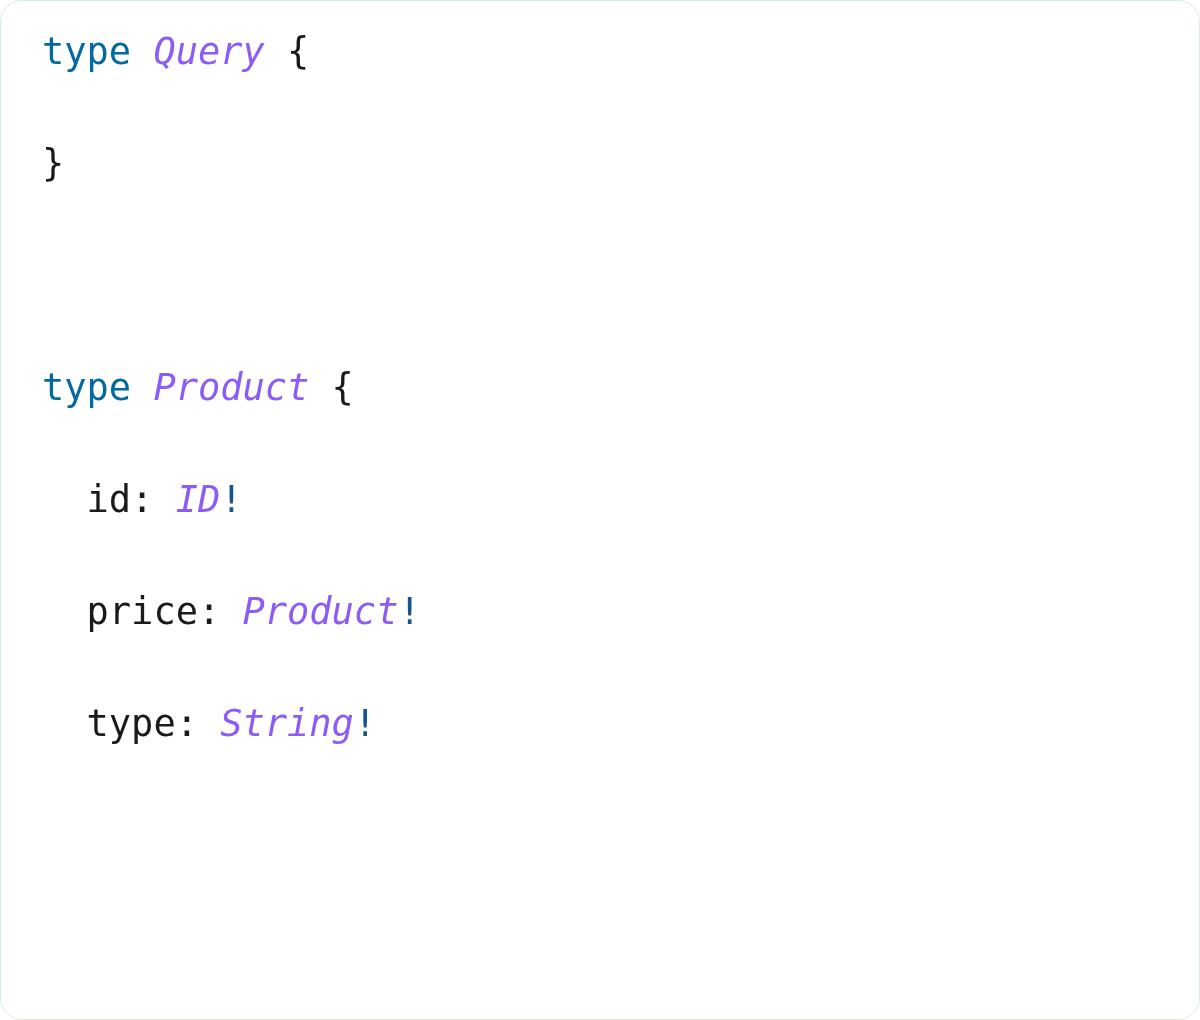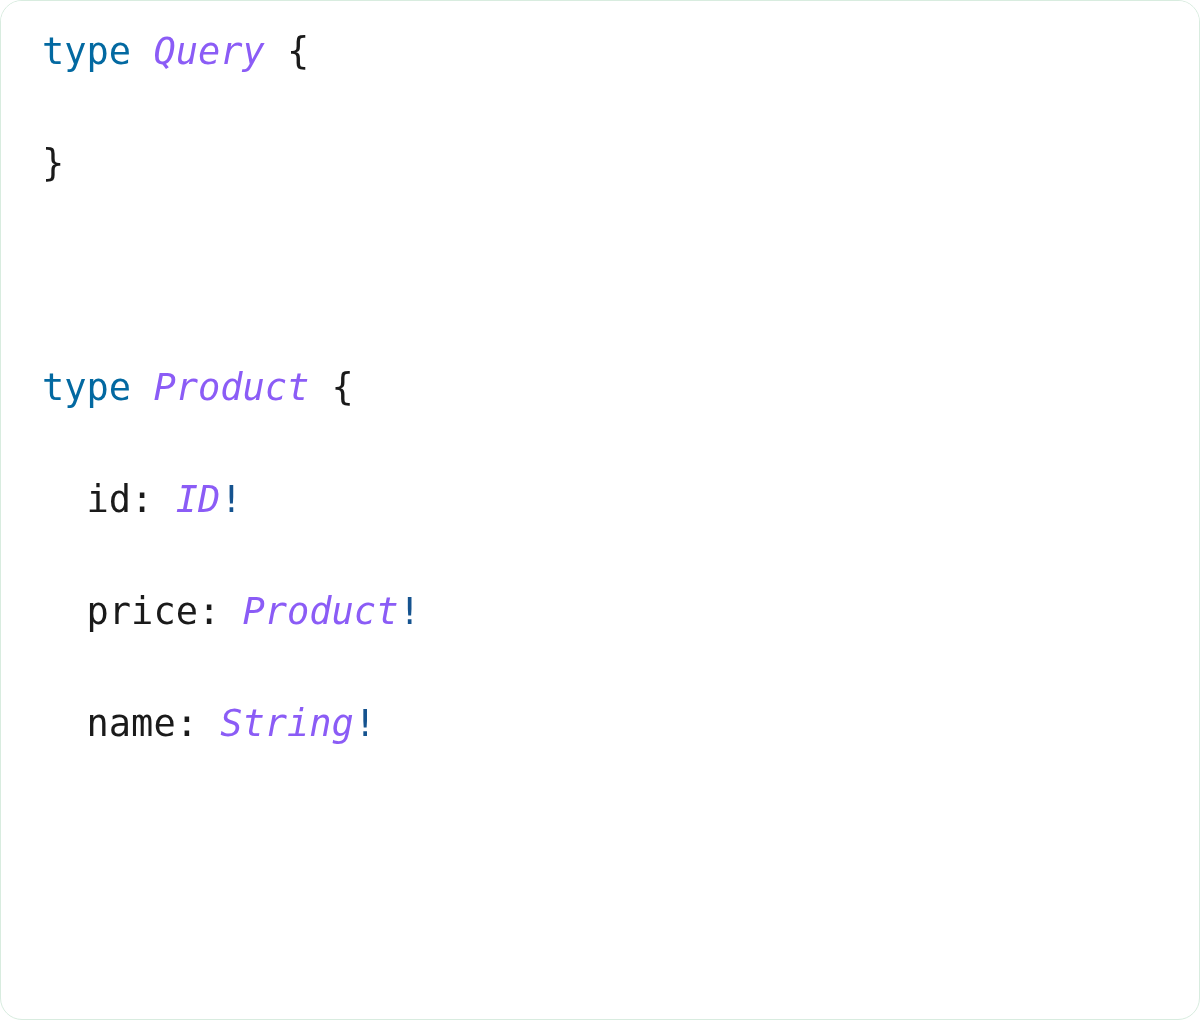--- a/index.html
+++ b/index.html
@@ -96,21 +96,21 @@
 <div class="card">
 
 
   <div class="code-area">
     <pre class="code"><code id="code-lines"><span class="line"><span class="kw">type</span><span class="pun"> </span><span class="tn">Query</span><span class="pun"> {</span></span>
 <span class="line"><span class="pun">}</span></span>
 <span class="line blank">&nbsp;</span>
 <span class="line"><span class="kw">type</span><span class="pun"> </span><span class="tn">Product</span><span class="pun"> {</span></span>
 <span class="line"><span class="pun">  id: </span><span class="tn">ID</span><span class="bang">!</span></span>
 <span class="line"><span class="pun">  price: </span><span class="tn">Product</span><span class="bang">!</span></span>
-<span class="line"><span class="pun">  name: </span><span class="tn">String</span><span class="bang">!</span></span>
+<span class="line"><span class="pun">  type: </span><span class="tn">String</span><span class="bang">!</span></span>
 
 
 
 
 
 
 </code></pre>
   </div>
 
 </div>

